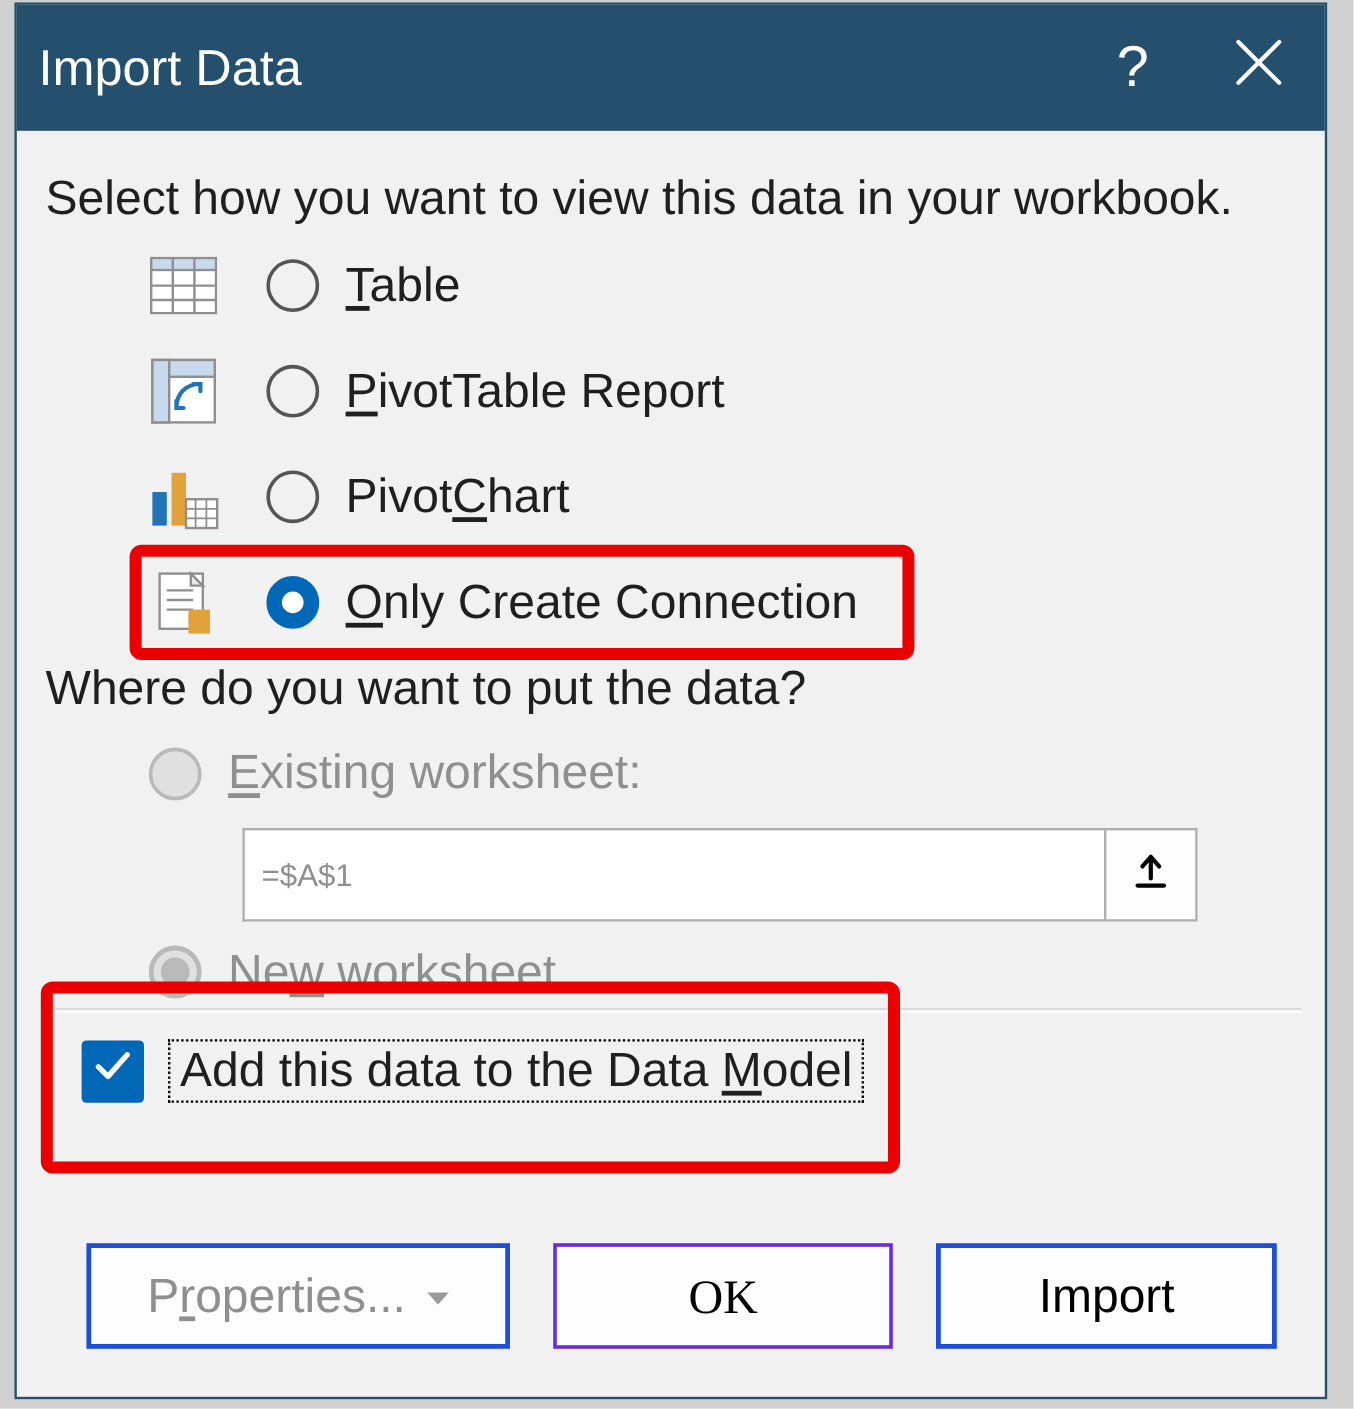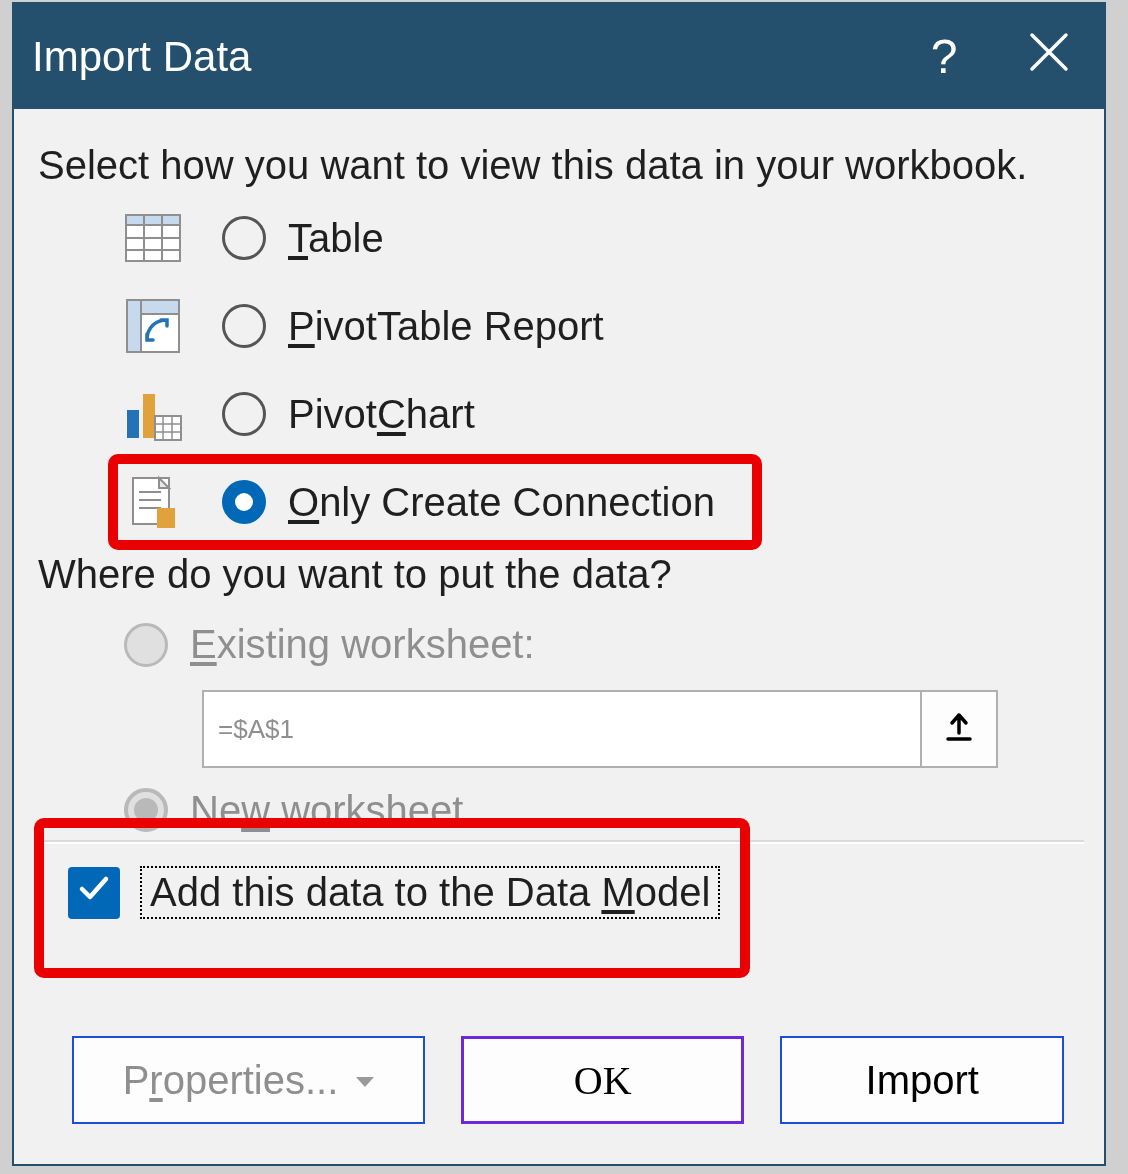--- a/index.html
+++ b/index.html
@@ -175,21 +175,21 @@
   }
   .focus-label .acc { text-decoration: underline; text-underline-offset: 4px; }
   .footer {
     height: 128px;
     padding: 0 40px 0 58px;
     display: flex; align-items: flex-start;
     gap: 36px;
   }
   .btn {
     height: 88px;
-    border: 2px solid #1d4ed8;
+    border: 4px solid #1d4ed8;
     background: #FDFDFD;
     font-size: 40px;
     display: flex; align-items: center; justify-content: center;
     cursor: pointer;
   }
   .btn.props {
     width: 356px;
     color: #8f8f8f;
     cursor: default;
     gap: 12px;

